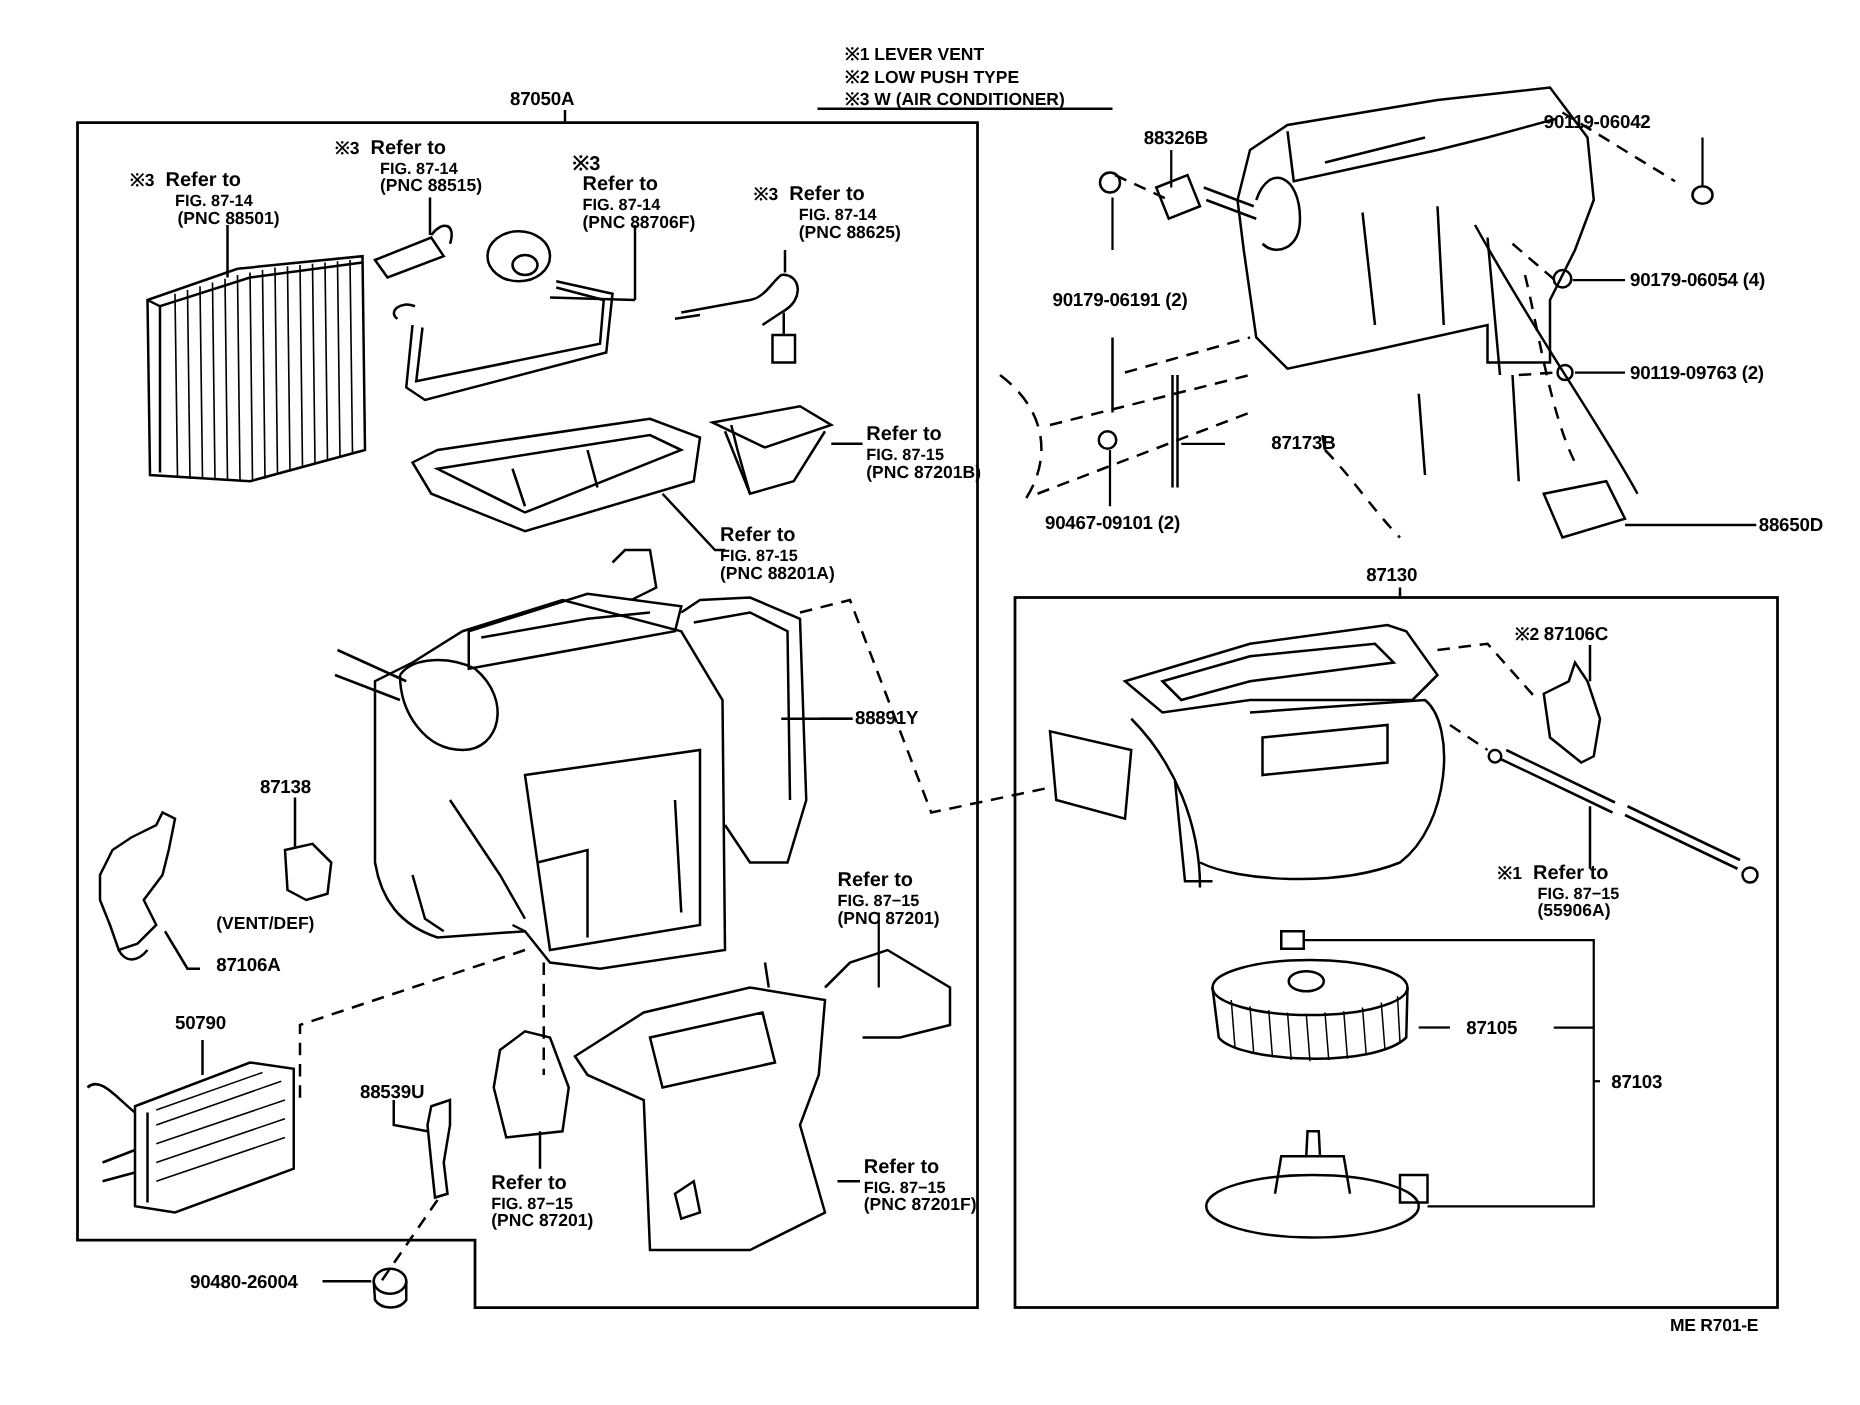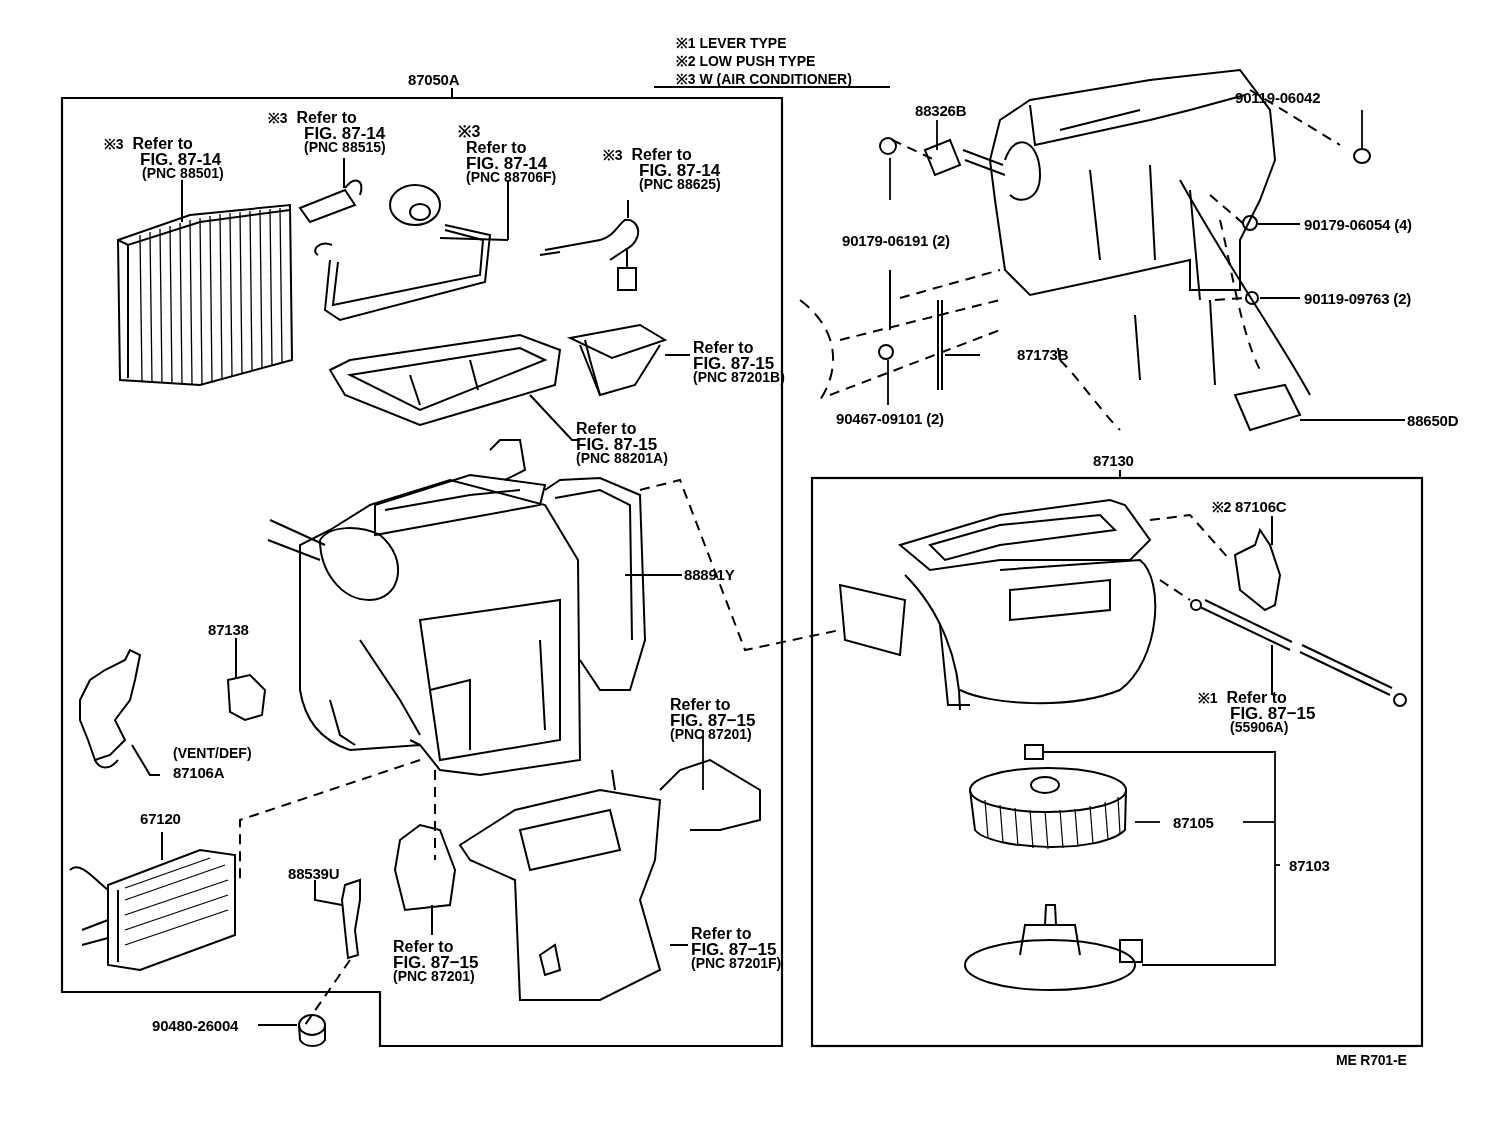--- a/index.html
+++ b/index.html
@@ -3,21 +3,21 @@
 <meta charset="utf-8">
 <style>
   html, body { margin:0; padding:0; background:#ffffff; }
   body { width:1488px; height:1124px; position:relative; overflow:hidden;
          font-family:"Liberation Sans", sans-serif; color:#000; }
   svg.art { position:absolute; left:0; top:0; }
   .lbl { position:absolute; font-weight:bold; font-size:15px; line-height:16px; white-space:nowrap;
          font-family:"Liberation Sans", sans-serif; letter-spacing:-0.2px; }
   .ref { position:absolute; font-weight:bold; white-space:nowrap; line-height:16px; }
   .ref .a { font-size:16px; display:block; }
-  .ref .b { font-size:17px; display:block; }
+  .ref .b { font-size:13px; display:block; }
   .ref .c { font-size:14px; display:block; line-height:10px; }
   .mk { font-size:14px; }
   .legend { position:absolute; left:676px; top:34px; font-weight:bold; font-size:14px; line-height:18px; }
   .legend .line { display:block; }
   .legend-rule { position:absolute; left:654px; top:86px; width:236px; height:2px; background:#000; }
 </style>
 </head>
 <body>
 
 <svg class="art" width="1488" height="1124" viewBox="0 0 1488 1124" fill="none" stroke="#000" stroke-width="2">
@@ -279,21 +279,21 @@
     <line x1="1275" y1="865" x2="1280" y2="865"></line>
   </g>
 
   <g stroke-width="1.8">
     <line x1="703" y1="730" x2="703" y2="790"></line>
     <path d="M655 575 L682 575"></path>
   </g>
 </svg>
 
 <div class="legend">
-  <span class="line"><span>※1</span> <span>LEVER TYPE</span></span>
+  <span class="line"><span>※1</span> <span>LEVER VENT</span></span>
   <span class="line"><span>※2</span> <span>LOW PUSH TYPE</span></span>
   <span class="line"><span>※3</span> <span>W (AIR CONDITIONER)</span></span>
 </div>
 <div class="legend-rule"></div>
 
 <div class="lbl" style="left:408px;top:72px;">87050A</div>
 <div class="lbl" style="left:1093px;top:453px;">87130</div>
 
 <div class="ref" style="left:104px;top:136px;">
   <span class="a"><span class="mk">※3</span>&nbsp;&nbsp;<span>Refer to</span></span>
@@ -343,24 +343,24 @@
 </div>
 <div class="ref" style="left:1198px;top:690px;">
   <span class="a"><span class="mk">※1</span>&nbsp;&nbsp;<span>Refer to</span></span>
   <span class="b" style="padding-left:32px">FIG. 87−15</span>
   <span class="c" style="padding-left:32px">(55906A)</span>
 </div>
 
 <div class="lbl" style="left:684px;top:567px;">88891Y</div>
 <div class="lbl" style="left:208px;top:622px;">87138</div>
 <div class="lbl" style="left:173px;top:765px;">87106A</div>
-<div class="ref" style="left:173px;top:748px;text-align:right;">
+<div class="ref" style="left:173px;top:733px;text-align:right;">
     <span class="c">(VENT/DEF)</span>
   </div>
-<div class="lbl" style="left:140px;top:811px;">67120</div>
+<div class="lbl" style="left:140px;top:811px;">50790</div>
 <div class="lbl" style="left:288px;top:866px;">88539U</div>
 <div class="lbl" style="left:152px;top:1018px;">90480-26004</div>
 
 <div class="lbl" style="left:915px;top:103px;">88326B</div>
 <div class="lbl" style="left:842px;top:206px;margin-top:27px;">90179-06191 (2)</div>
 <div class="lbl" style="left:1235px;top:90px;">90119-06042</div>
 <div class="lbl" style="left:1304px;top:217px;">90179-06054 (4)</div>
 <div class="lbl" style="left:1304px;top:291px;">90119-09763 (2)</div>
 <div class="lbl" style="left:1017px;top:347px;">87173B</div>
 <div class="lbl" style="left:836px;top:411px;">90467-09101 (2)</div>

